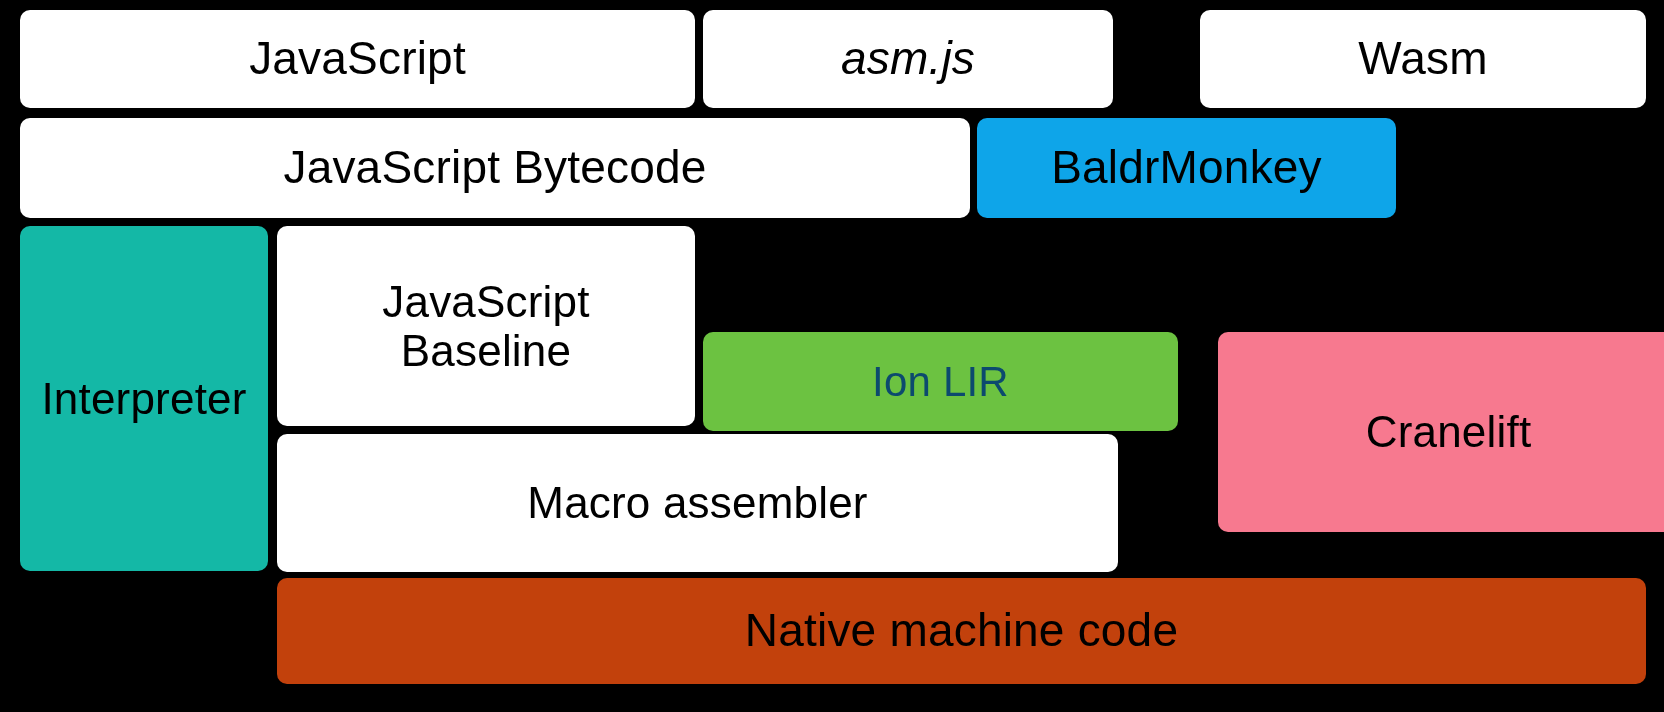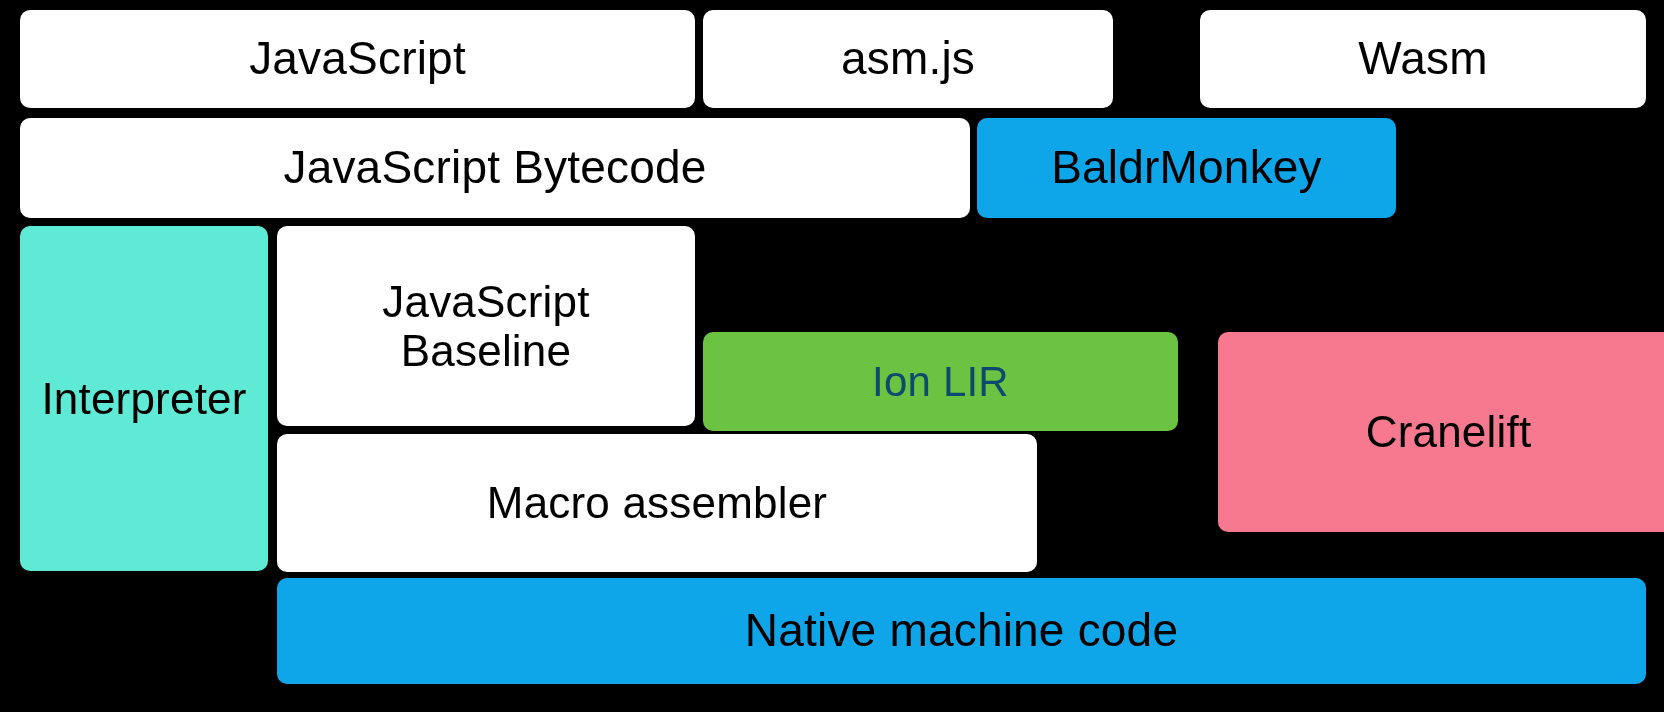--- a/index.html
+++ b/index.html
@@ -29,24 +29,24 @@
     background: #ffffff;
     font-weight: 400;
     letter-spacing: 0.2px;
   }
 </style>
 </head>
 <body>
 
 <div id="diagram" style="background: rgb(0, 0, 0);">
     <div class="node" style="left: 20px; top: 10px; width: 675px; height: 98px; font-size: 46px; background: rgb(255, 255, 255); color: rgb(0, 0, 0);">JavaScript</div>
-    <div class="node" style="left: 703px; top: 10px; width: 410px; height: 98px; font-size: 46px; background: rgb(255, 255, 255); color: rgb(0, 0, 0);">asm.js</div>
+    <div class="node" style="left: 703px; top: 10px; width: 410px; height: 98px; font-size: 46px; background: rgb(255, 255, 255); color: rgb(0, 0, 0); font-style: italic;">asm.js</div>
     <div class="node" style="left: 20px; top: 118px; width: 950px; height: 100px; font-size: 46px; background: rgb(255, 255, 255); color: rgb(0, 0, 0);">JavaScript Bytecode</div>
     <div class="node" style="left: 1200px; top: 10px; width: 446px; height: 98px; font-size: 46px; background: rgb(255, 255, 255); color: rgb(0, 0, 0);">Wasm</div>
     <div class="node" style="left: 977px; top: 118px; width: 419px; height: 100px; font-size: 46px; background: #0ea5e9; color: rgb(0, 0, 0);">BaldrMonkey</div>
-    <div class="node" style="left: 20px; top: 226px; width: 248px; height: 345px; font-size: 44px; background: #5eead4; color: rgb(0, 0, 0);">Interpreter</div>
+    <div class="node" style="left: 20px; top: 226px; width: 248px; height: 345px; font-size: 44px; background: #14b8a6; color: rgb(0, 0, 0);">Interpreter</div>
     <div class="node" style="left: 277px; top: 226px; width: 418px; height: 200px; font-size: 44px; background: rgb(255, 255, 255); color: rgb(0, 0, 0);">JavaScript
 Baseline</div>
     <div class="node" style="left: 703px; top: 332px; width: 475px; height: 99px; font-size: 42px; background: rgb(108, 194, 65); color: #0c4a6e;">Ion LIR</div>
     <div class="node" style="left: 1185px; top: 332px; width: 461px; height: 200px; font-size: 44px; background: rgb(247, 121, 143); color: rgb(0, 0, 0); margin-left: 33px;">Cranelift</div>
-    <div class="node" style="left: 277px; top: 434px; width: 760px; height: 138px; font-size: 44px; background: rgb(255, 255, 255); color: rgb(0, 0, 0); text-align: center;">Macro assembler</div>
-    <div class="node" style="left: 277px; top: 578px; width: 1369px; height: 106px; font-size: 46px; background: #0ea5e9; color: rgb(0, 0, 0);">Native machine code</div>
+    <div class="node" style="left: 277px; top: 434px; width: 841px; height: 138px; font-size: 44px; background: rgb(255, 255, 255); color: rgb(0, 0, 0); text-align: center;">Macro assembler</div>
+    <div class="node" style="left: 277px; top: 578px; width: 1369px; height: 106px; font-size: 46px; background: #c2410c; color: rgb(0, 0, 0);">Native machine code</div>
   </div>
 
 </body></html>

